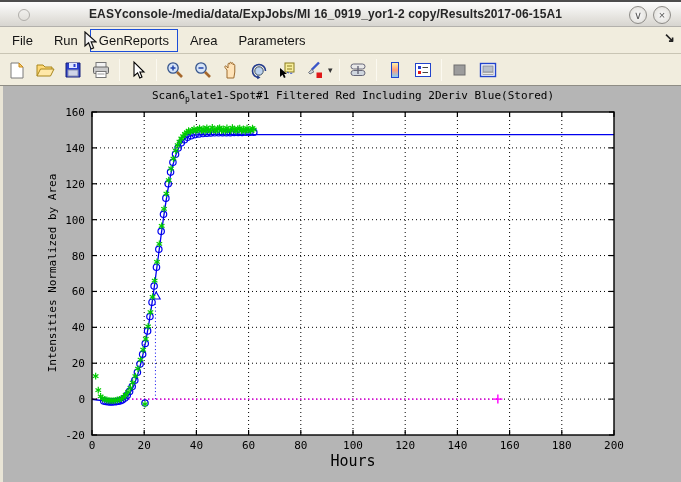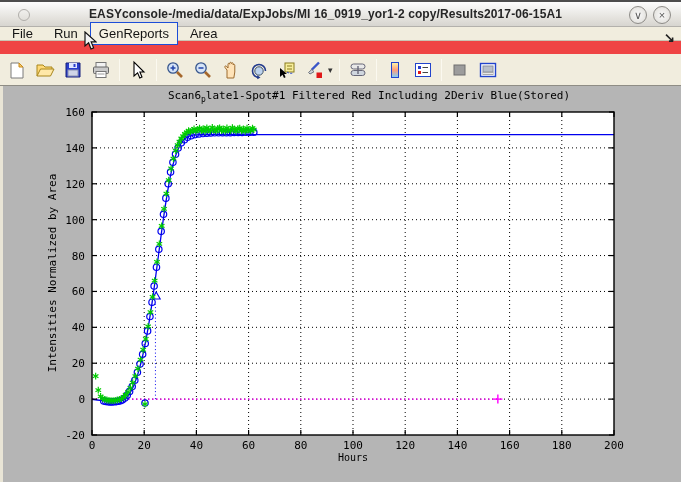--- a/index.html
+++ b/index.html
@@ -1,18 +1,18 @@
 <!DOCTYPE html>
 <html><head>
 <meta charset="utf-8">
 <style>
   * { margin:0; padding:0; box-sizing:border-box; }
   html,body { width:681px; height:482px; overflow:hidden; }
   body { font-family:"Liberation Sans", sans-serif; background:#b5b5b5; }
-  .window { position:relative; width:681px; height:482px; background:#ef4444; }
+  .window { position:relative; width:681px; height:482px; background:#f0abfc; }
 
   
   .titlebar {
     position:absolute; top:0; left:0; width:681px; height:27px;
     background:linear-gradient(#fdfdfd,#e3e1dc 70%,#d7d5d0);
     border-top:2px solid #4d4d4d; border-bottom:1px solid #b3b1ac;
     display:flex; align-items:center;
   }
   .win-menu-circle {
     position:absolute; left:18px; top:7px; width:12px; height:12px;
@@ -26,21 +26,21 @@
   .win-btn {
     position:absolute; top:4px; width:18px; height:18px; border-radius:50%;
     border:1px solid #8e8c88; background:radial-gradient(#fafafa,#dddbd6);
     color:#5a5a5a; font-size:11px; line-height:16px; text-align:center; cursor:default;
   }
   .win-btn.shade { right:34px; }
   .win-btn.close { right:10px; }
 
   
   .menubar {
-    position:absolute; top:27px; left:0; width:681px; height:14px;
+    position:absolute; top:27px; left:0; width:681px; height:27px;
     background:#f1edde; border-bottom:1px solid #c9c5b4;
     display:flex; align-items:center; font-size:13px; color:#141414;
   }
   .menu-item { padding:4px 9px; margin-left:3px; white-space:nowrap; }
   .menu-item.active {
     border:1px solid #1d4ed8; background:#f5f1e3; padding:3px 8px;
   }
   .menu-overflow {
     position:absolute; right:6px; top:3px; font-size:13px; font-weight:bold; color:#222;
   }
@@ -56,30 +56,30 @@
   .tb-sep { width:1px; height:22px; background:#b4b1a2; border-right:1px solid #fbf9f0; margin:0 4px; }
   .tb-dd { font-size:9px; color:#333; margin-left:-1px; margin-right:2px; }
 
   
   .figure {
     position:absolute; top:86px; left:0; width:681px; height:396px; background:#b5b5b5;
   }
   .left-strip { position:absolute; left:0; top:0; width:3px; height:396px; background:#e9e5d6; }
   .plot-font { font-family:"DejaVu Sans Mono", monospace; color:#000; }
   .plot-title {
-    position:absolute; top:3px; left:108px; width:522px; text-align:center;
+    position:absolute; top:3px; left:92px; width:522px; text-align:center;
     font-size:11px; white-space:nowrap;
   }
   .plot-title sub { font-size:8px; }
   .ylabel {
     position:absolute; left:52px; top:187px; transform:translate(-50%,-50%) rotate(-90deg);
     font-size:11px; white-space:nowrap;
   }
   .xlabel {
-    position:absolute; top:366px; left:92px; width:522px; text-align:center; font-size:10px;
+    position:absolute; top:366px; left:92px; width:522px; text-align:center; font-size:15px;
   }
   #plot-svg { position:absolute; left:0; top:0; }
   text.tick { font-family:"DejaVu Sans Mono", monospace; font-size:11px; fill:#000; }
 </style>
 </head>
 <body>
 
 <div class="window">
 
   <div class="titlebar">
@@ -87,20 +87,21 @@
     <div class="win-title">EASYconsole-/media/data/ExpJobs/MI 16_0919_yor1-2 copy/Results2017-06-15A1</div>
     <div class="win-btn shade">∨</div>
     <div class="win-btn close">×</div>
   </div>
 
   <div class="menubar">
     <span class="menu-item">File</span>
     <span class="menu-item">Run</span>
     <span class="menu-item active">GenReports</span>
     <span class="menu-item">Area</span>
+    <span class="menu-item">Parameters</span>
     <span class="menu-overflow">↘</span>
   </div>
 
   <svg class="cursor-arrow" viewBox="0 0 13 20">
     <path d="M1 1 L1 15 L4.6 11.8 L7 18 L9.6 16.9 L7.2 10.9 L12 10.9 Z" fill="#f4f4f4" stroke="#111" stroke-width="1.2"></path>
   </svg>
 
   <div class="toolbar">
     <div class="tb-icon">
       <svg width="20" height="20" viewBox="0 0 20 20">

